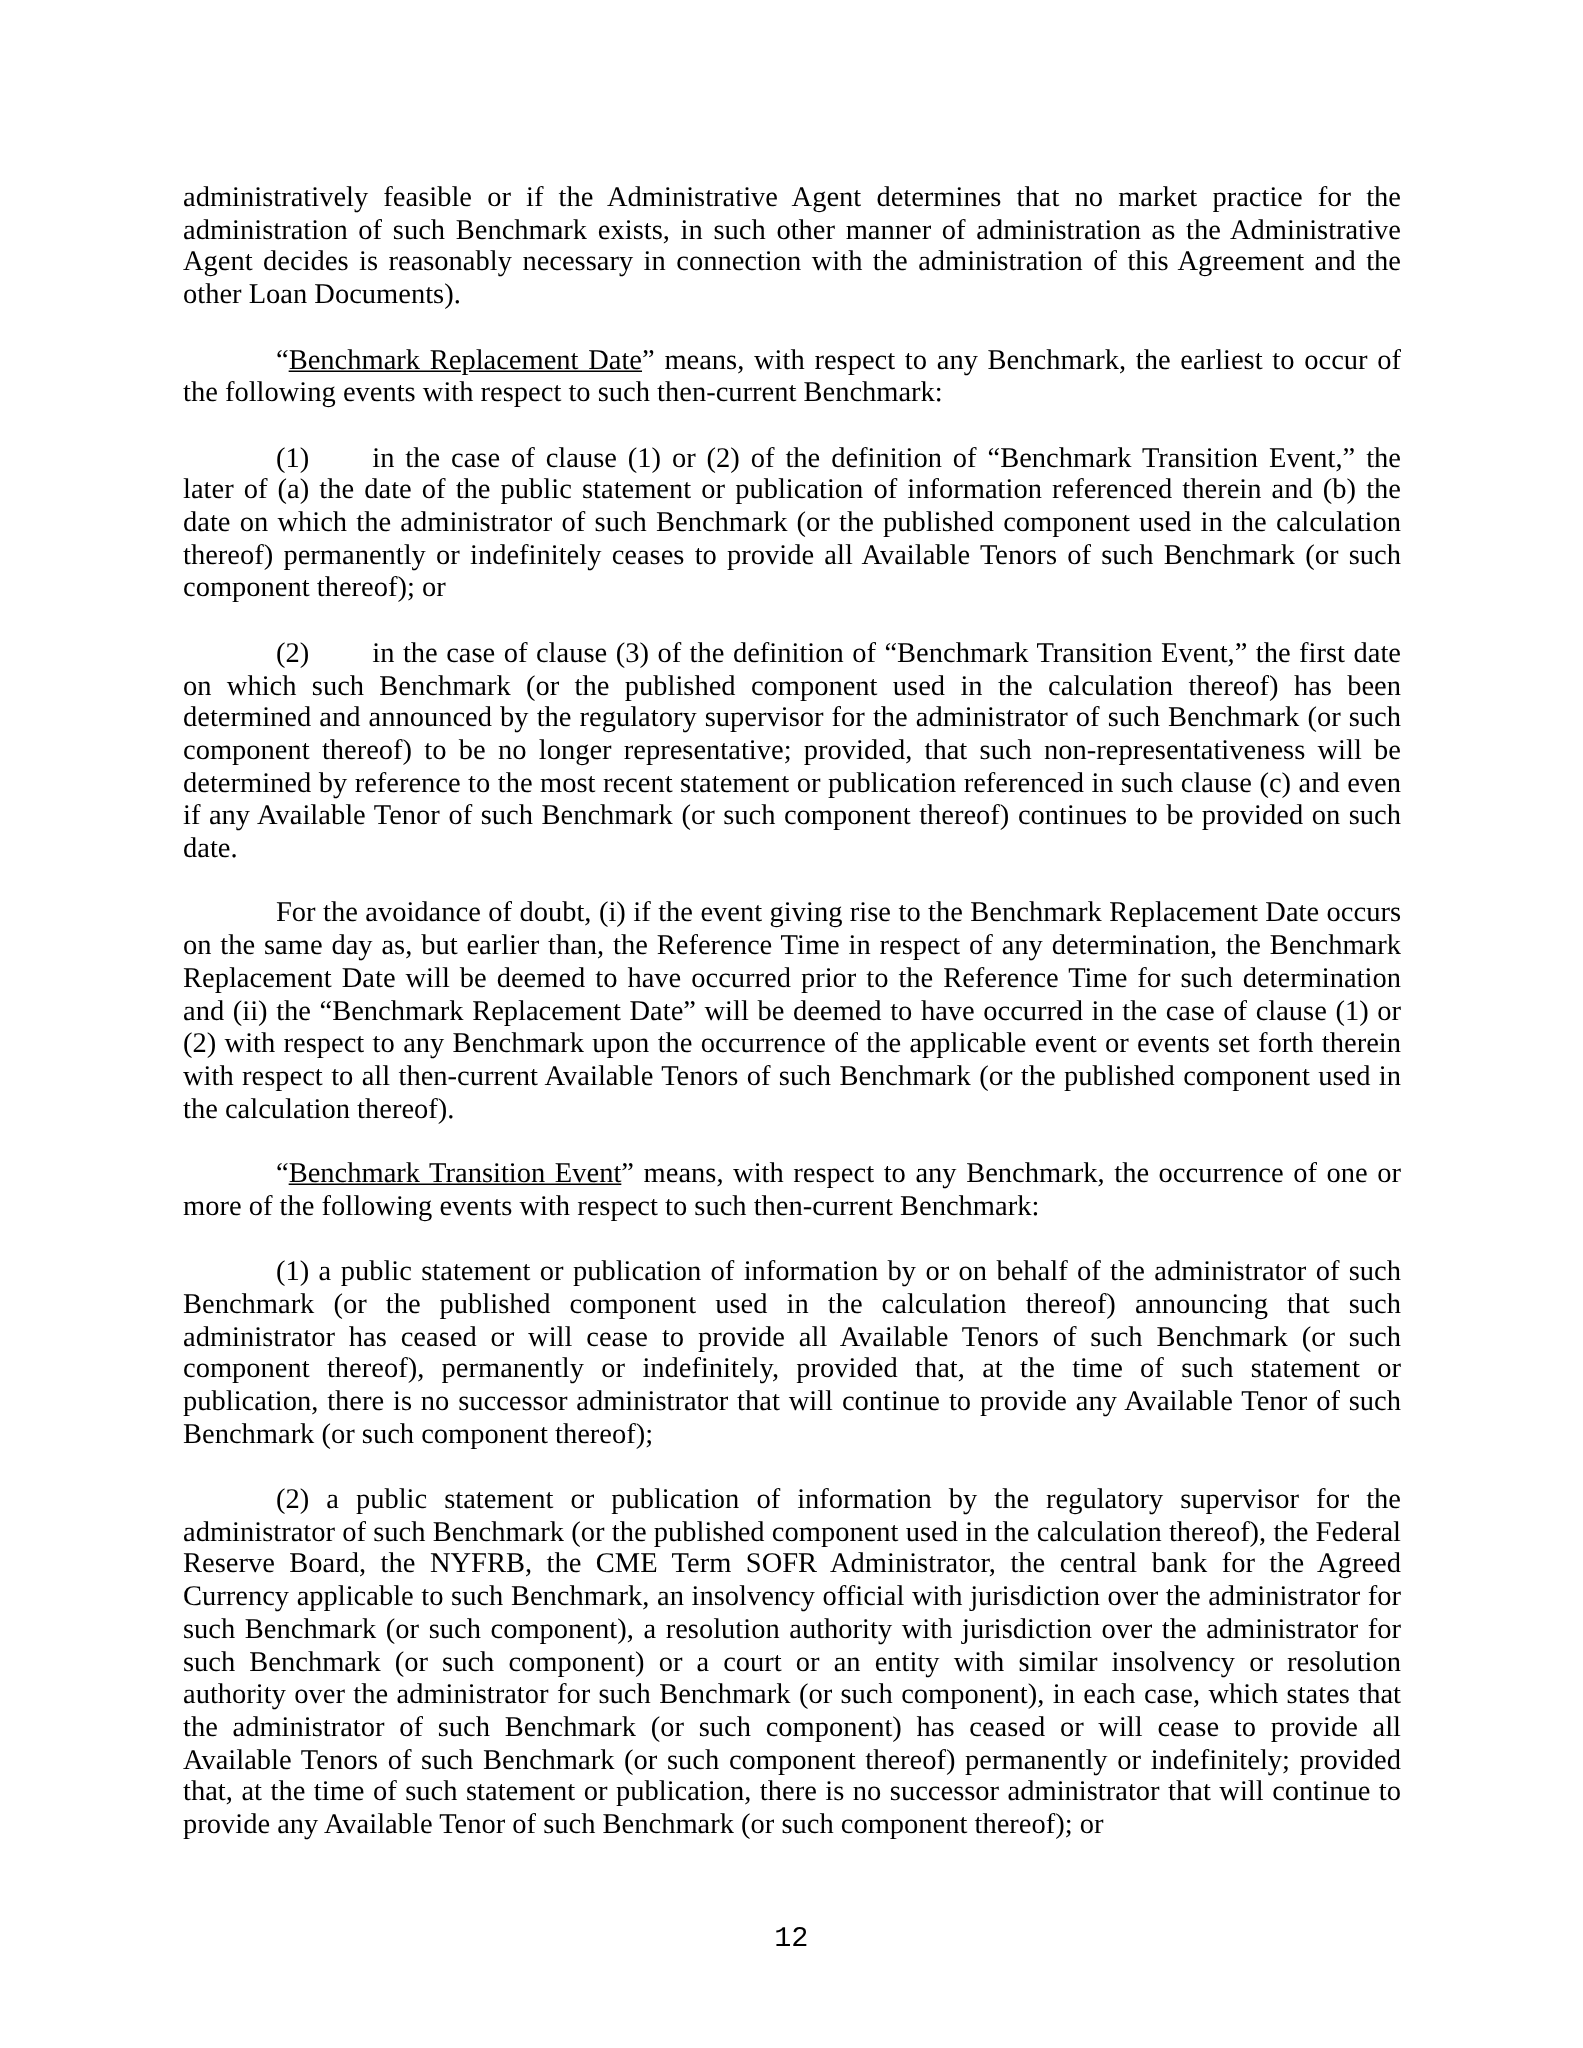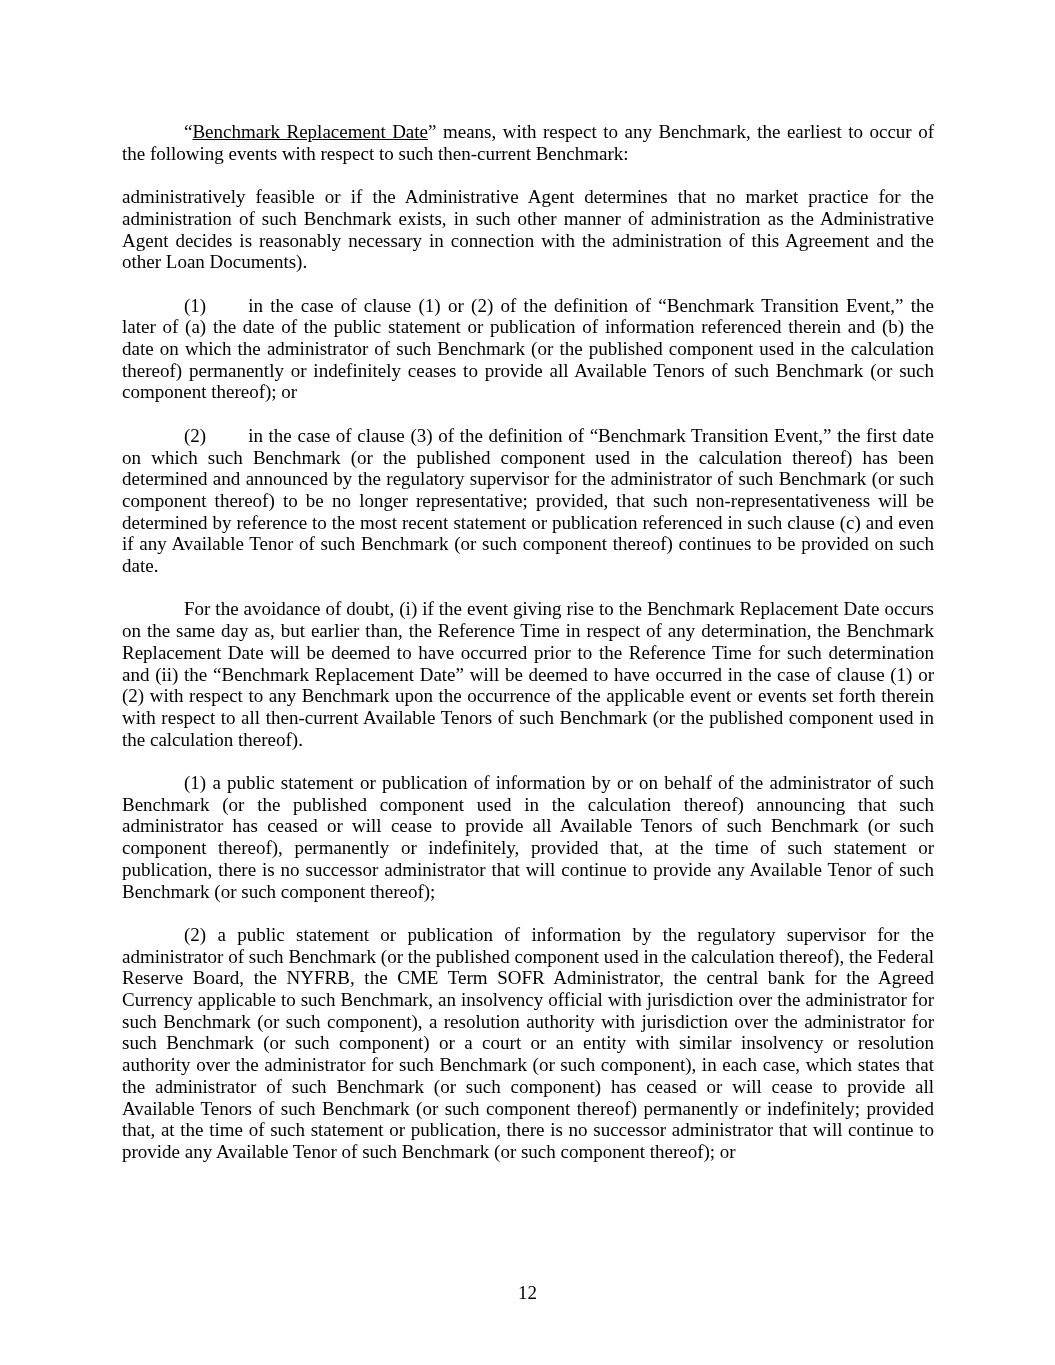--- a/index.html
+++ b/index.html
@@ -42,29 +42,31 @@
   .i {
   }
   .page-number {
     position: absolute;
     top: 1282px;
     left: 0;
     width: 100%;
     text-align: center;
     font-size: 19px;
     line-height: 21.7px;
+    font-family: Liberation Mono, monospace;
   }
 </style>
 </head>
 <body>
 
 <div class="page">
   <div class="content">
+      <p class="para"><span class="">administratively feasible or if the Administrative Agent determines that no market practice for the administration of such Benchmark exists, in such other manner of administration as the Administrative Agent decides is reasonably necessary in connection with the administration of this Agreement and the other Loan Documents).</span></p>
       <p class="para indent"><span class="">“</span><span class="u">Benchmark Replacement Date</span><span class="">” means, with respect to any Benchmark, the earliest to occur of the following events with respect to such then-current Benchmark:</span></p>
-      <p class="para"><span class="">administratively feasible or if the Administrative Agent determines that no market practice for the administration of such Benchmark exists, in such other manner of administration as the Administrative Agent decides is reasonably necessary in connection with the administration of this Agreement and the other Loan Documents).</span></p>
       <p class="para indent"><span class="">(1)</span><span class="tab"></span><span class="">in the case of clause (1) or (2) of the definition of “Benchmark Transition Event,” the later of (a) the date of the public statement or publication of information referenced therein and (b) the date on which the administrator of such Benchmark (or the published component used in the calculation thereof) permanently or indefinitely ceases to provide all Available Tenors of such Benchmark (or such component thereof); or</span></p>
       <p class="para indent"><span class="">(2)</span><span class="tab"></span><span class="">in the case of clause (3) of the definition of “Benchmark Transition Event,” the first date on which such Benchmark (or the published component used in the calculation thereof) has been determined and announced by the regulatory supervisor for the administrator of such Benchmark (or such component thereof) to be no longer representative; provided, that such non-representativeness will be determined by reference to the most recent statement or publication referenced in such clause (c) and even if any Available Tenor of such Benchmark (or such component thereof) continues to be provided on such date.</span></p>
       <p class="para indent"><span class="">For the avoidance of doubt, (i) if the event giving rise to the Benchmark Replacement Date occurs on the same day as, but earlier than, the Reference Time in respect of any determination, the Benchmark Replacement Date will be deemed to have occurred prior to the Reference Time for such determination and (ii) the “Benchmark Replacement Date” will be deemed to have occurred in the case of clause (1) or (2) with respect to any Benchmark upon the occurrence of the applicable event or events set forth therein with respect to all then-current Available Tenors of such Benchmark (or the published component used in the calculation thereof).</span></p>
+      <p class="para indent"><span class="">“</span><span class="u">Benchmark Transition Event</span><span class="">” means, with respect to any Benchmark, the occurrence of one or more of the following events with respect to such then-current Benchmark:</span></p>
       <p class="para indent"><span class="">(1) a public statement or publication of information by or on behalf of the administrator of such Benchmark (or the published component used in the calculation thereof) announcing that such administrator has ceased or will cease to provide all Available Tenors of such Benchmark (or such component thereof), permanently or indefinitely, provided that, at the time of such statement or publication, there is no successor administrator that will continue to provide any Available Tenor of such Benchmark (or such component thereof);</span></p>
       <p class="para indent"><span class="">(2) a public statement or publication of information by the regulatory supervisor for the administrator of such Benchmark (or the published component used in the calculation thereof), the Federal Reserve Board, the NYFRB, the CME Term SOFR Administrator, the central bank for the Agreed Currency applicable to such Benchmark, an insolvency official with jurisdiction over the administrator for such Benchmark (or such component), a resolution authority with jurisdiction over the administrator for such Benchmark (or such component) or a court or an entity with similar insolvency or resolution authority over the administrator for such Benchmark (or such component), in each case, which states that the administrator of such Benchmark (or such component) has ceased or will cease to provide all Available Tenors of such Benchmark (or such component thereof) permanently or indefinitely; </span><span class="i">provided</span><span class=""> that, at the time of such statement or publication, there is no successor administrator that will continue to provide any Available Tenor of such Benchmark (or such component thereof); or</span></p>
     </div>
   <div class="page-number">12</div>
 </div>
 
 </body></html>

